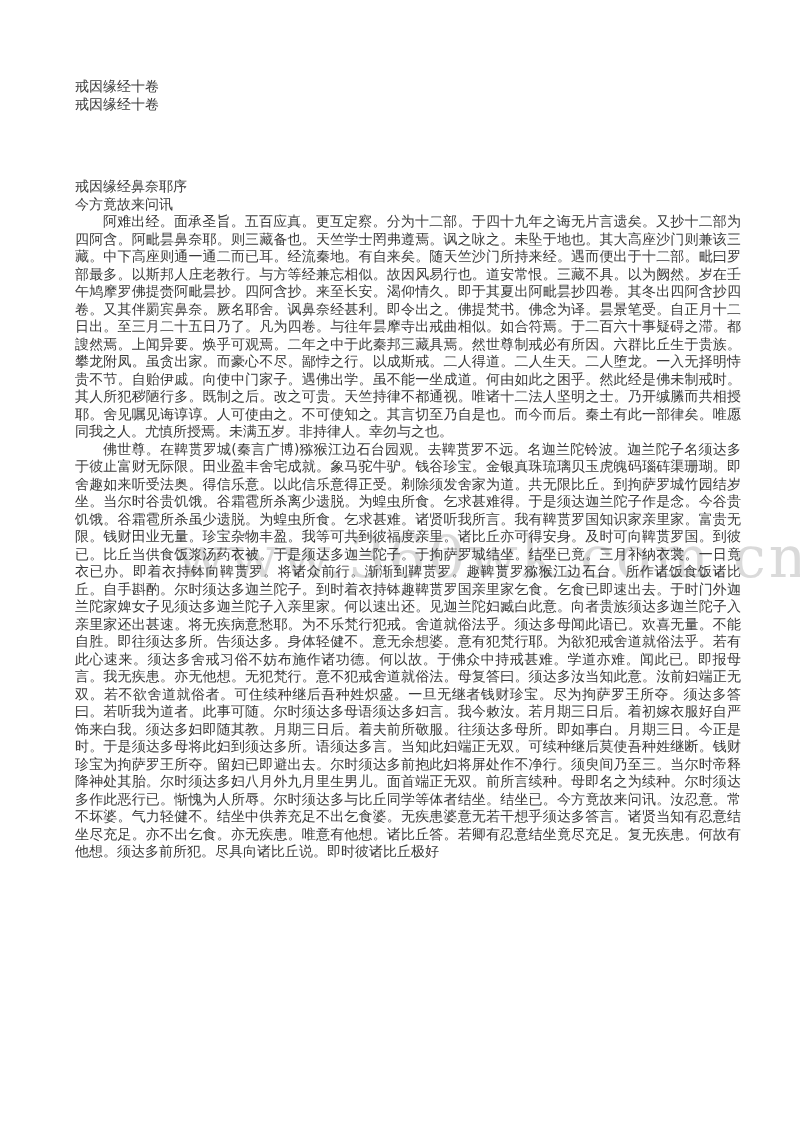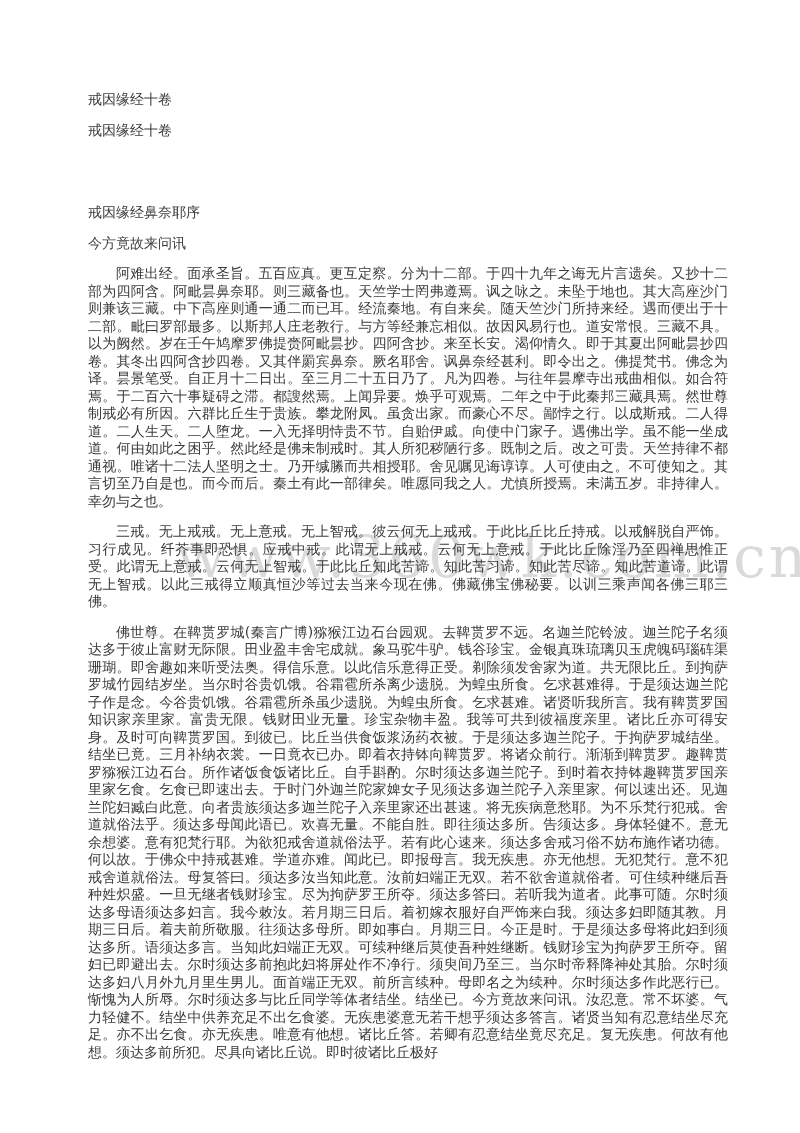--- a/index.html
+++ b/index.html
@@ -20,21 +20,21 @@
     left: 75px;
     top: 78px;
     width: 666px;
     z-index: 2;
     font-size: 14px;
     line-height: 17.5px;
     color: #3a3a3a;
     text-align: justify;
   }
   .block {
-    margin: 13px;
+    margin: 0;
     padding: 0;
   }
   .block.indent {
     text-indent: 2em;
   }
   .watermark {
     position: absolute;
     left: 176px;
     top: 527px;
     z-index: 1;
@@ -52,16 +52,15 @@
 <body>
 
 <div class="page">
   <div class="watermark">www.360wk.com.cn</div>
   <div class="doc" id="doc">
       <div class="block">戒因缘经十卷</div>
       <div class="block">戒因缘经十卷</div>
       <div class="block" style="margin-top: 65px;">戒因缘经鼻奈耶序</div>
       <div class="block">今方竟故来问讯</div>
       <div class="block indent">阿难出经。面承圣旨。五百应真。更互定察。分为十二部。于四十九年之诲无片言遗矣。又抄十二部为四阿含。阿毗昙鼻奈耶。则三藏备也。天竺学士罔弗遵焉。讽之咏之。未坠于地也。其大高座沙门则兼该三藏。中下高座则通一通二而已耳。经流秦地。有自来矣。随天竺沙门所持来经。遇而便出于十二部。毗曰罗部最多。以斯邦人庄老教行。与方等经兼忘相似。故因风易行也。道安常恨。三藏不具。以为阙然。岁在壬午鸠摩罗佛提赍阿毗昙抄。四阿含抄。来至长安。渴仰情久。即于其夏出阿毗昙抄四卷。其冬出四阿含抄四卷。又其伴罽宾鼻奈。厥名耶舍。讽鼻奈经甚利。即令出之。佛提梵书。佛念为译。昙景笔受。自正月十二日出。至三月二十五日乃了。凡为四卷。与往年昙摩寺出戒曲相似。如合符焉。于二百六十事疑碍之滞。都謏然焉。上闻异要。焕乎可观焉。二年之中于此秦邦三藏具焉。然世尊制戒必有所因。六群比丘生于贵族。攀龙附凤。虽贪出家。而豪心不尽。鄙悖之行。以成斯戒。二人得道。二人生天。二人堕龙。一入无择明恃贵不节。自贻伊戚。向使中门家子。遇佛出学。虽不能一坐成道。何由如此之困乎。然此经是佛未制戒时。其人所犯秽陋行多。既制之后。改之可贵。天竺持律不都通视。唯诸十二法人坚明之士。乃开缄縢而共相授耶。舍见嘱见诲谆谆。人可使由之。不可使知之。其言切至乃自是也。而今而后。秦土有此一部律矣。唯愿同我之人。尤慎所授焉。未满五岁。非持律人。幸勿与之也。</div>
-      <div class="block indent">三戒。无上戒戒。无上意戒。无上智戒。彼云何无上戒戒。于此比丘比丘持戒。以戒解脱自严饰。习行成见。纤芥事即恐惧。应戒中戒。此谓无上戒戒。云何无上意戒。于此比丘除淫乃至四禅思惟正受。此谓无上意戒。云何无上智戒。于此比丘知此苦谛。知此苦习谛。知此苦尽谛。知此苦道谛。此谓无上智戒。以此三戒得立顺真恒沙等过去当来今现在佛。佛藏佛宝佛秘要。以训三乘声闻各佛三耶三佛。</div>
       <div class="block indent">佛世尊。在鞞贳罗城(秦言广博)猕猴江边石台园观。去鞞贳罗不远。名迦兰陀铃波。迦兰陀子名须达多于彼止富财无际限。田业盈丰舍宅成就。象马驼牛驴。钱谷珍宝。金银真珠琉璃贝玉虎魄码瑙砗渠珊瑚。即舍趣如来听受法奥。得信乐意。以此信乐意得正受。剃除须发舍家为道。共无限比丘。到拘萨罗城竹园结岁坐。当尔时谷贵饥饿。谷霜雹所杀离少遗脱。为蝗虫所食。乞求甚难得。于是须达迦兰陀子作是念。今谷贵饥饿。谷霜雹所杀虽少遗脱。为蝗虫所食。乞求甚难。诸贤听我所言。我有鞞贳罗国知识家亲里家。富贵无限。钱财田业无量。珍宝杂物丰盈。我等可共到彼福度亲里。诸比丘亦可得安身。及时可向鞞贳罗国。到彼已。比丘当供食饭浆汤药衣被。于是须达多迦兰陀子。于拘萨罗城结坐。结坐已竟。三月补纳衣裳。一日竟衣已办。即着衣持钵向鞞贳罗。将诸众前行。渐渐到鞞贳罗。趣鞞贳罗猕猴江边石台。所作诸饭食饭诸比丘。自手斟酌。尔时须达多迦兰陀子。到时着衣持钵趣鞞贳罗国亲里家乞食。乞食已即速出去。于时门外迦兰陀家婢女子见须达多迦兰陀子入亲里家。何以速出还。见迦兰陀妇臧白此意。向者贵族须达多迦兰陀子入亲里家还出甚速。将无疾病意愁耶。为不乐梵行犯戒。舍道就俗法乎。须达多母闻此语已。欢喜无量。不能自胜。即往须达多所。告须达多。身体轻健不。意无余想婆。意有犯梵行耶。为欲犯戒舍道就俗法乎。若有此心速来。须达多舍戒习俗不妨布施作诸功德。何以故。于佛众中持戒甚难。学道亦难。闻此已。即报母言。我无疾患。亦无他想。无犯梵行。意不犯戒舍道就俗法。母复答曰。须达多汝当知此意。汝前妇端正无双。若不欲舍道就俗者。可住续种继后吾种姓炽盛。一旦无继者钱财珍宝。尽为拘萨罗王所夺。须达多答曰。若听我为道者。此事可随。尔时须达多母语须达多妇言。我今敕汝。若月期三日后。着初嫁衣服好自严饰来白我。须达多妇即随其教。月期三日后。着夫前所敬服。往须达多母所。即如事白。月期三日。今正是时。于是须达多母将此妇到须达多所。语须达多言。当知此妇端正无双。可续种继后莫使吾种姓继断。钱财珍宝为拘萨罗王所夺。留妇已即避出去。尔时须达多前抱此妇将屏处作不净行。须臾间乃至三。当尔时帝释降神处其胎。尔时须达多妇八月外九月里生男儿。面首端正无双。前所言续种。母即名之为续种。尔时须达多作此恶行已。惭愧为人所辱。尔时须达多与比丘同学等体者结坐。结坐已。今方竟故来问讯。汝忍意。常不坏婆。气力轻健不。结坐中供养充足不出乞食婆。无疾患婆意无若干想乎须达多答言。诸贤当知有忍意结坐尽充足。亦不出乞食。亦无疾患。唯意有他想。诸比丘答。若卿有忍意结坐竟尽充足。复无疾患。何故有他想。须达多前所犯。尽具向诸比丘说。即时彼诸比丘极好</div>
     </div>
 </div>
 
 </body></html>

